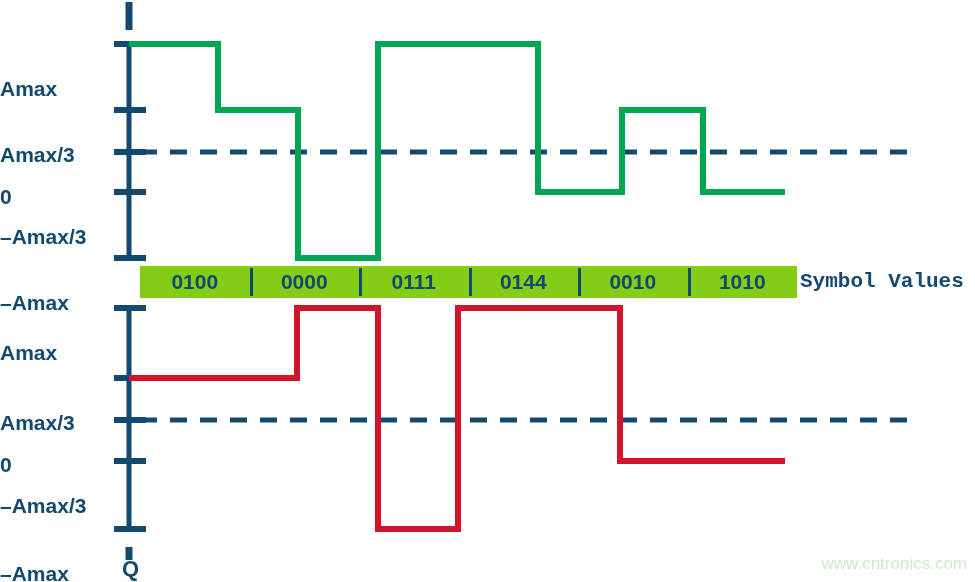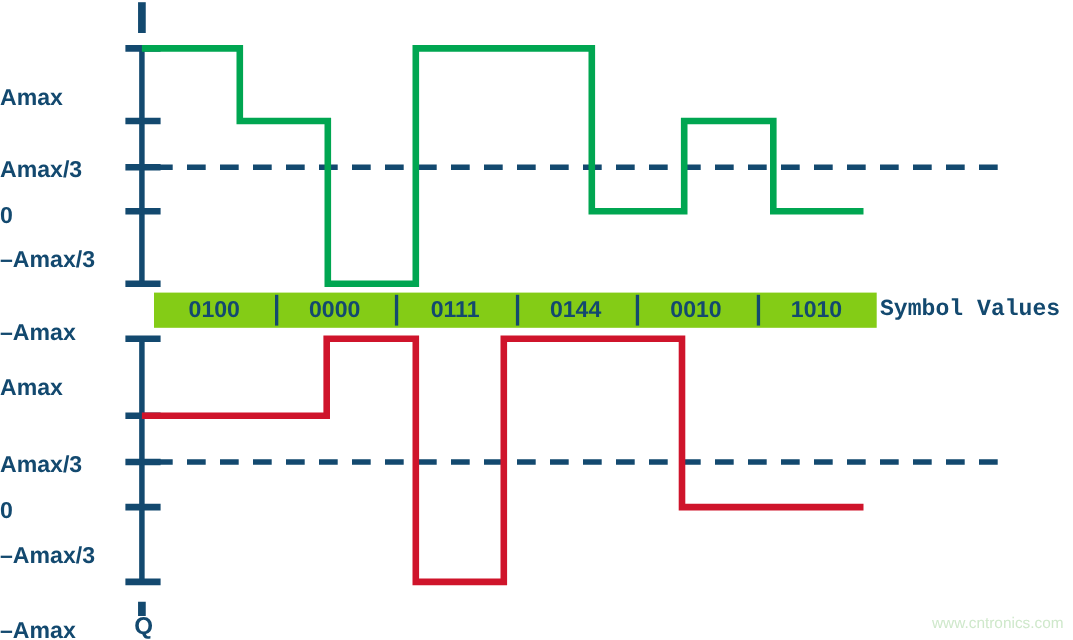--- a/index.html
+++ b/index.html
@@ -82,21 +82,21 @@
     font-size: 21px;
     font-weight: bold;
     color: #13496f;
     white-space: nowrap;
   }
   .watermark {
     position: absolute;
     right: 8px;
     bottom: 8px;
     font-family: "Liberation Sans", sans-serif;
-    font-size: 14px;
+    font-size: 17px;
     color: #cfe8cb;
     white-space: nowrap;
     margin-left: 48px;
   }
 </style>
 </head>
 <body>
 
 <div id="stage">
 

